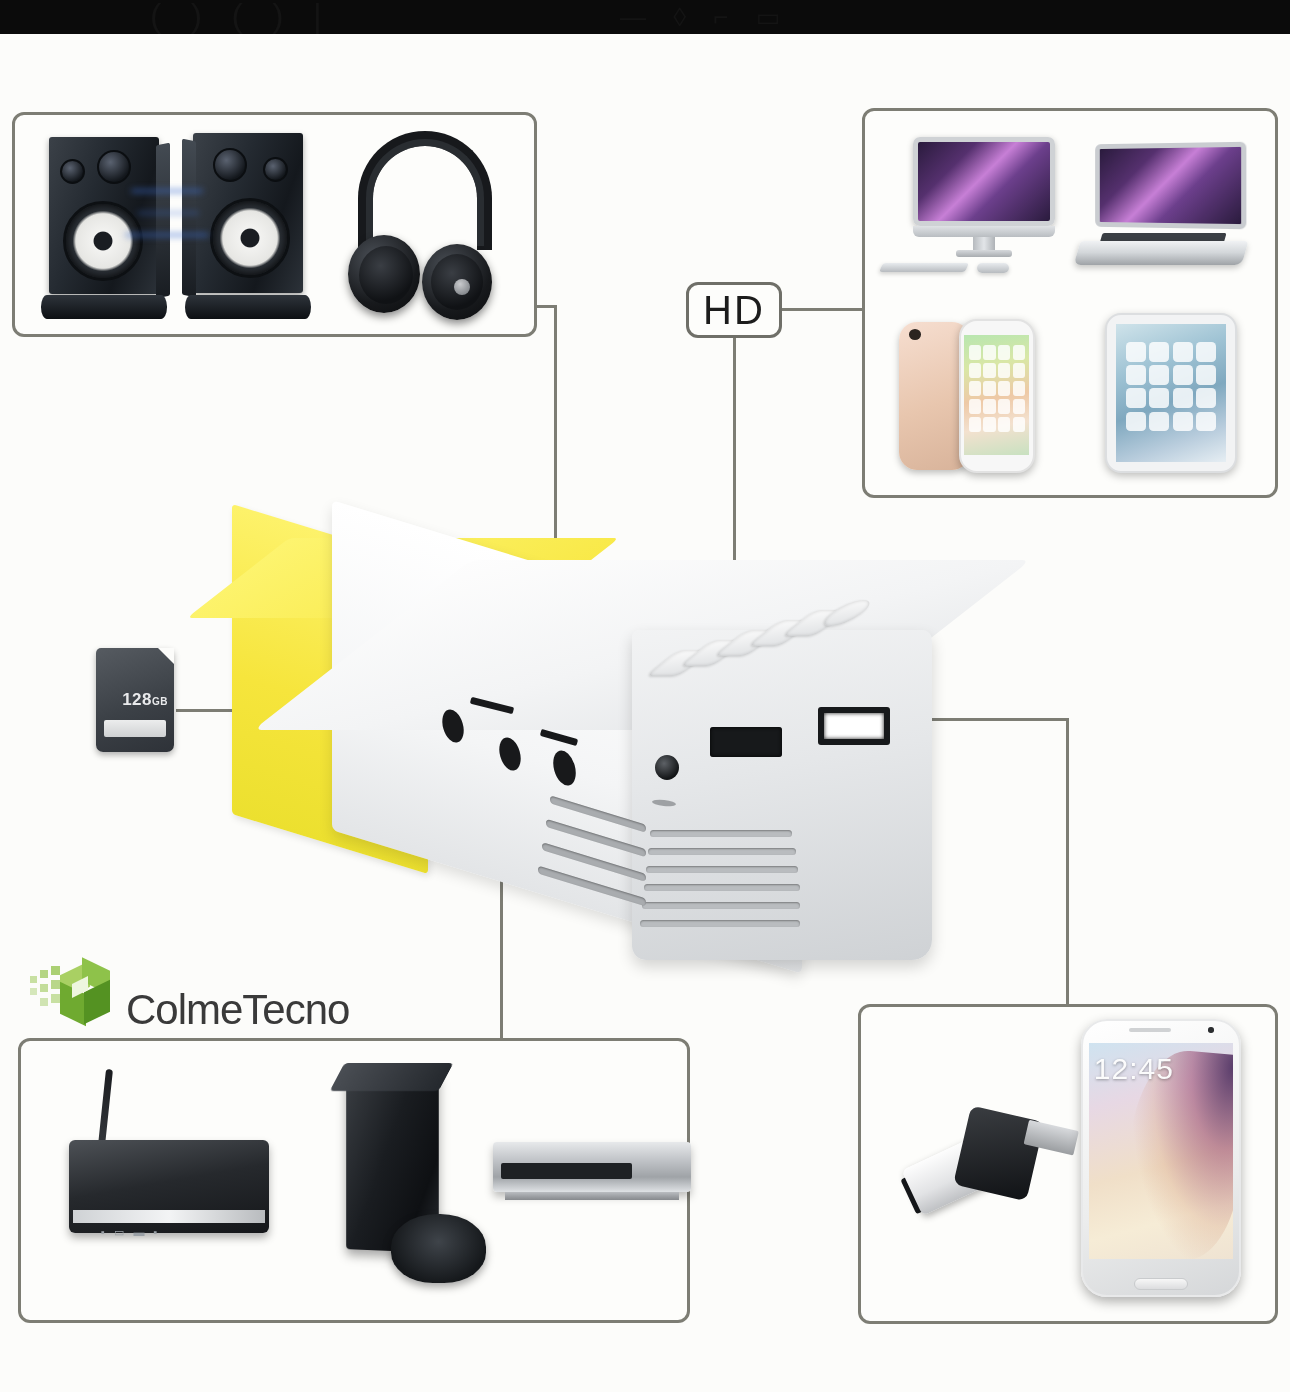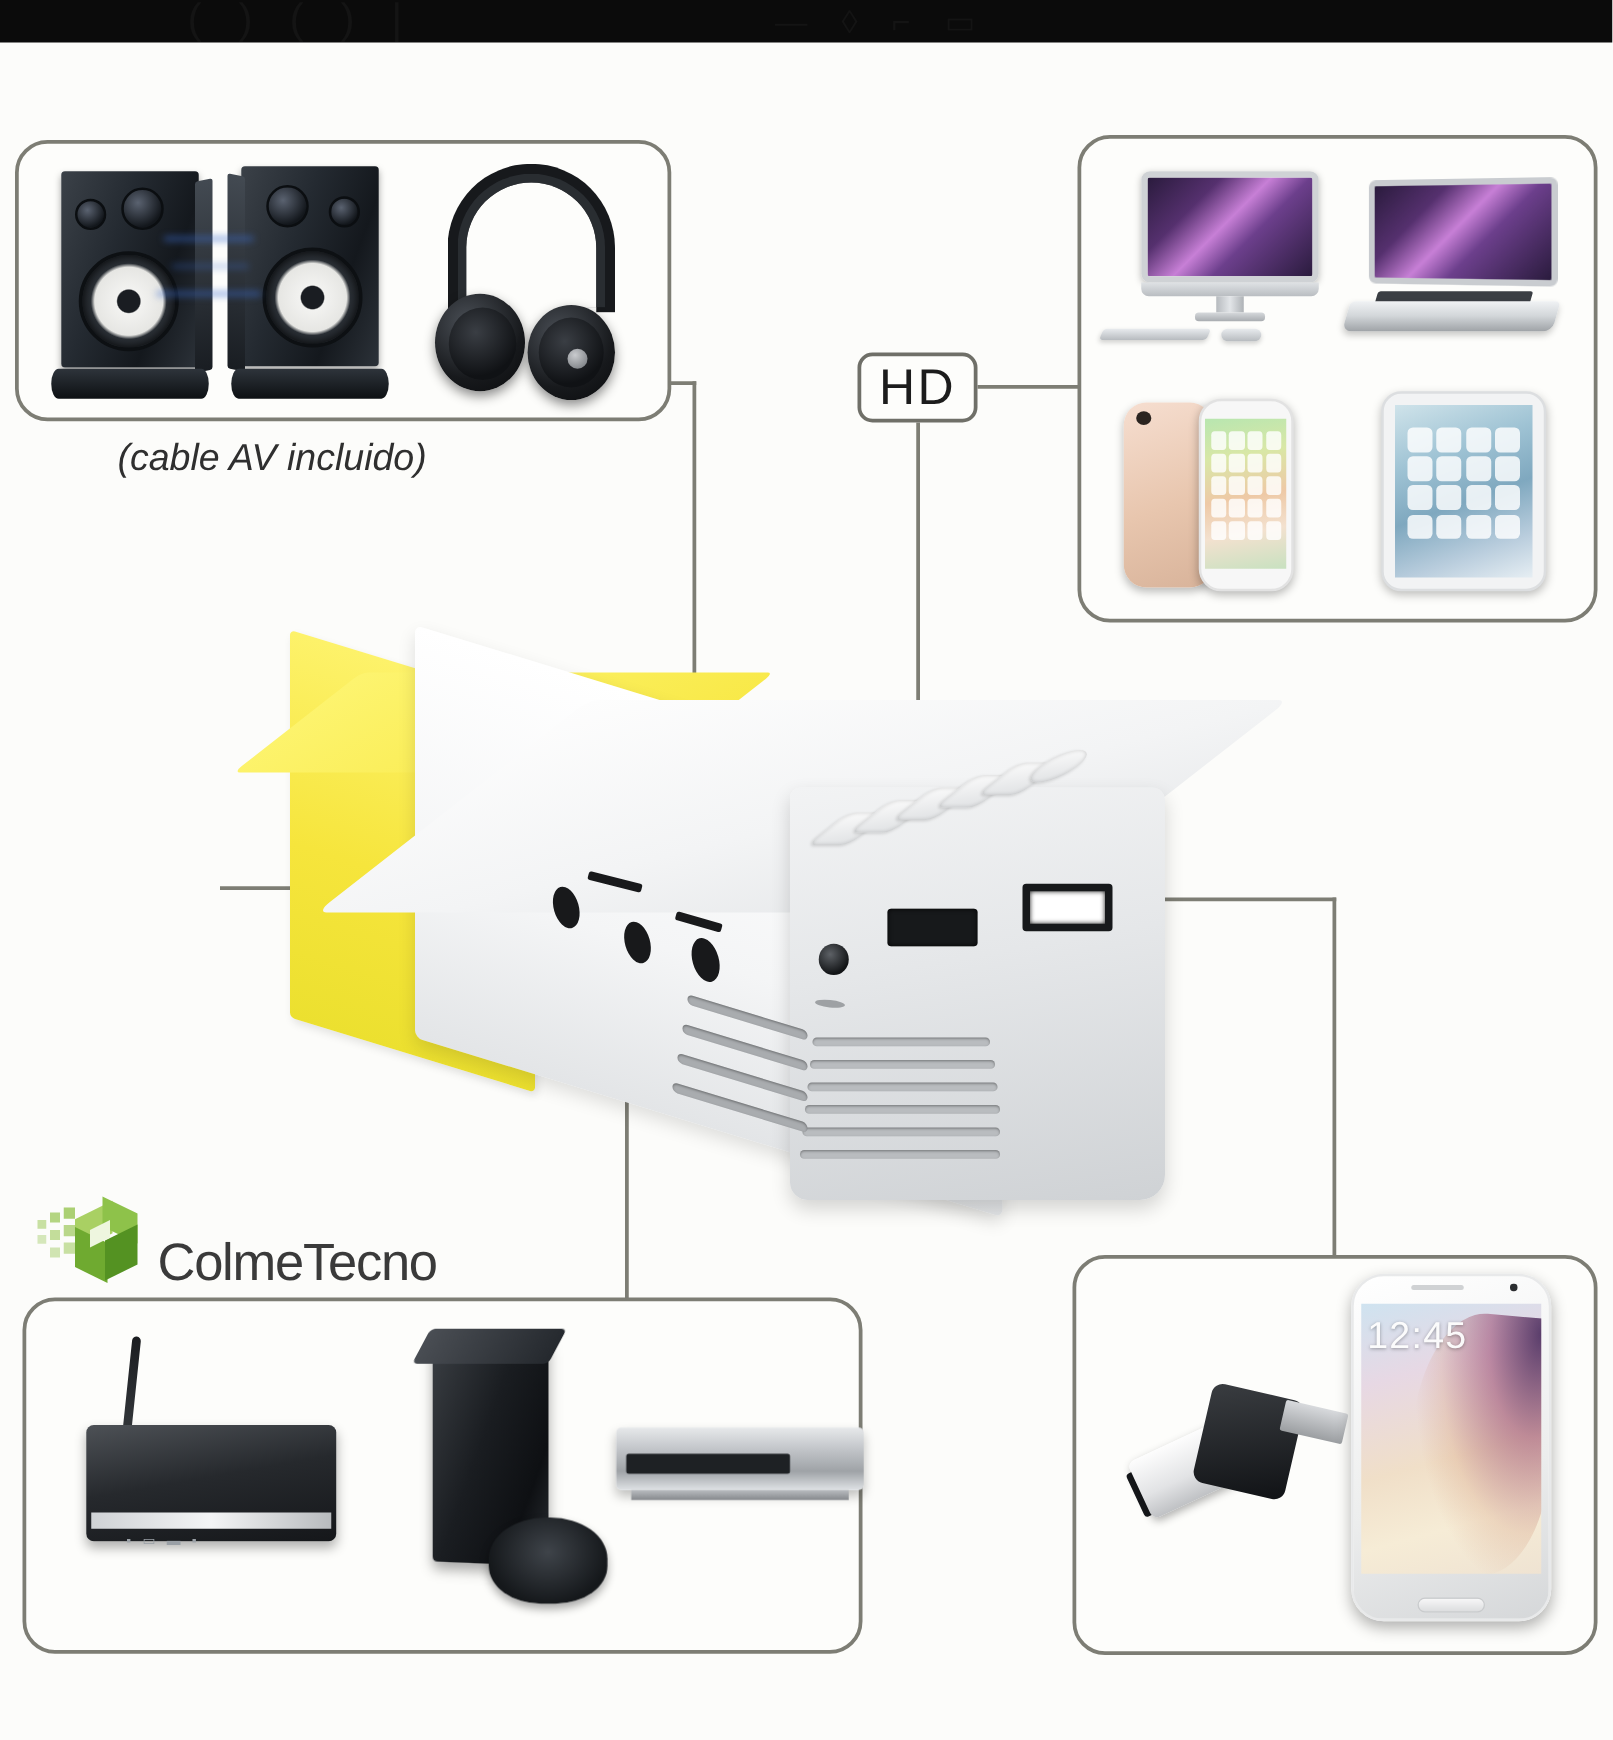--- a/index.html
+++ b/index.html
@@ -8,21 +8,21 @@
     background:#fcfcfa;
     font-family:"Liberation Sans", sans-serif;
   }
   .stage{position:absolute;left:0;top:0;width:1290px;height:1392px;}
 
   
   .topbar{position:absolute;left:0;top:0;width:1290px;height:34px;background:#0b0b0b;}
   .topbar .ghost{position:absolute;top:-4px;color:#1a1a1a;font-size:34px;letter-spacing:10px;opacity:.6;}
 
   
-  .box{position:absolute;border:3px solid #7d7d74;border-radius:26px;background:#fdfdfb;box-sizing:border-box;}
+  .box{position:absolute;border:3px solid #7d7d74;border-radius:12px;background:#fdfdfb;box-sizing:border-box;}
   .caption{position:absolute;font-style:italic;font-size:30px;color:#2f2f2f;white-space:nowrap;}
 
   
   .line{position:absolute;background:#7d7d74;}
   .lh{height:3px;}
   .lv{width:3px;}
 
   
   .hd-badge{position:absolute;border:3px solid #6f6f68;border-radius:12px;background:#fdfdfb;
             display:flex;align-items:center;justify-content:center;box-sizing:border-box;}
@@ -211,21 +211,20 @@
     <div class="hp" style="left:330px;top:16px;width:160px;height:192px;">
       <div class="band"></div>
       <div class="band2"></div>
       <div class="cupL" style="left:2%;top:54%;width:72px;height:78px;"></div>
       <div class="pad" style="left:9%;top:60%;width:54px;height:58px;"></div>
       <div class="cupR" style="left:48%;top:59%;width:70px;height:76px;"></div>
       <div class="pad" style="left:54%;top:64%;width:52px;height:56px;"></div>
       <div class="dot" style="left:68%;top:77%;width:16px;height:16px;"></div>
     </div>
   </div>
-  <div class="caption" style="left:94px;top:350px;">(cable AV incluido)</div>
 
   <div class="box" style="left:862px;top:108px;width:416px;height:390px;">
 
     <div class="imac" style="left:48px;top:26px;width:142px;height:120px;">
       <div class="scr mac-screen"></div>
       <div class="chin"></div>
       <div class="neck"></div>
       <div class="foot"></div>
     </div>
     <div class="kbd" style="left:16px;top:152px;width:86px;height:9px;transform:skewX(-24deg);"></div>
@@ -339,20 +338,27 @@
     <div class="vent" style="left:412px;top:372px;width:156px;"></div>
     <div class="vent" style="left:410px;top:390px;width:158px;"></div>
     <div class="vent" style="left:408px;top:408px;width:160px;"></div>
 
     <div class="vent2" style="left:318px;top:298px;width:96px;"></div>
     <div class="vent2" style="left:314px;top:322px;width:100px;"></div>
     <div class="vent2" style="left:310px;top:346px;width:104px;"></div>
     <div class="vent2" style="left:306px;top:370px;width:108px;"></div>
   </div>
 
+  <div class="sd" style="left:96px;top:648px;width:78px;height:104px;">
+    <div class="notch"></div>
+    <div class="lbl">
+      <span>128</span><small>GB</small>
+    </div>
+    <div class="strip"></div>
+  </div>
 
   <div class="logo" style="left:30px;top:962px;">
     <div class="mark">
       <div class="px" style="left:0;top:14px;width:7px;height:7px;opacity:.55;"></div>
       <div class="px" style="left:0;top:26px;width:7px;height:7px;opacity:.4;"></div>
       <div class="px" style="left:10px;top:8px;width:8px;height:8px;opacity:.75;"></div>
       <div class="px" style="left:10px;top:22px;width:8px;height:8px;opacity:.6;"></div>
       <div class="px" style="left:10px;top:36px;width:8px;height:8px;opacity:.45;"></div>
       <div class="px" style="left:21px;top:4px;width:9px;height:9px;opacity:.85;"></div>
       <div class="px" style="left:21px;top:18px;width:9px;height:9px;opacity:.7;"></div>

